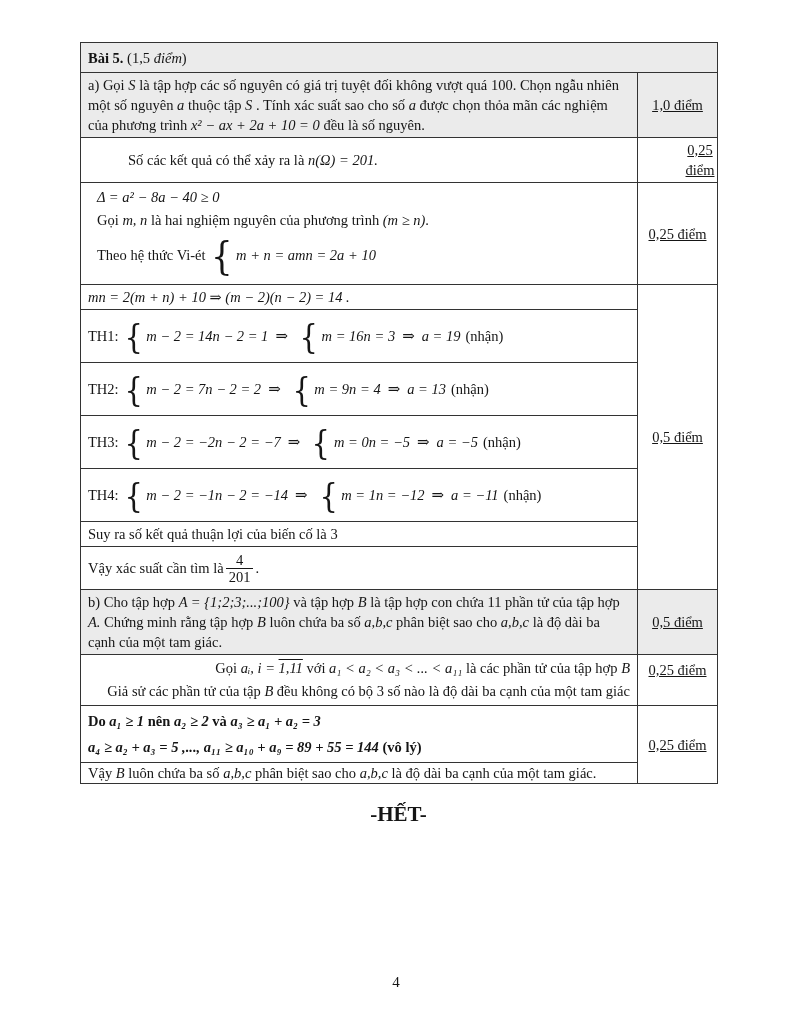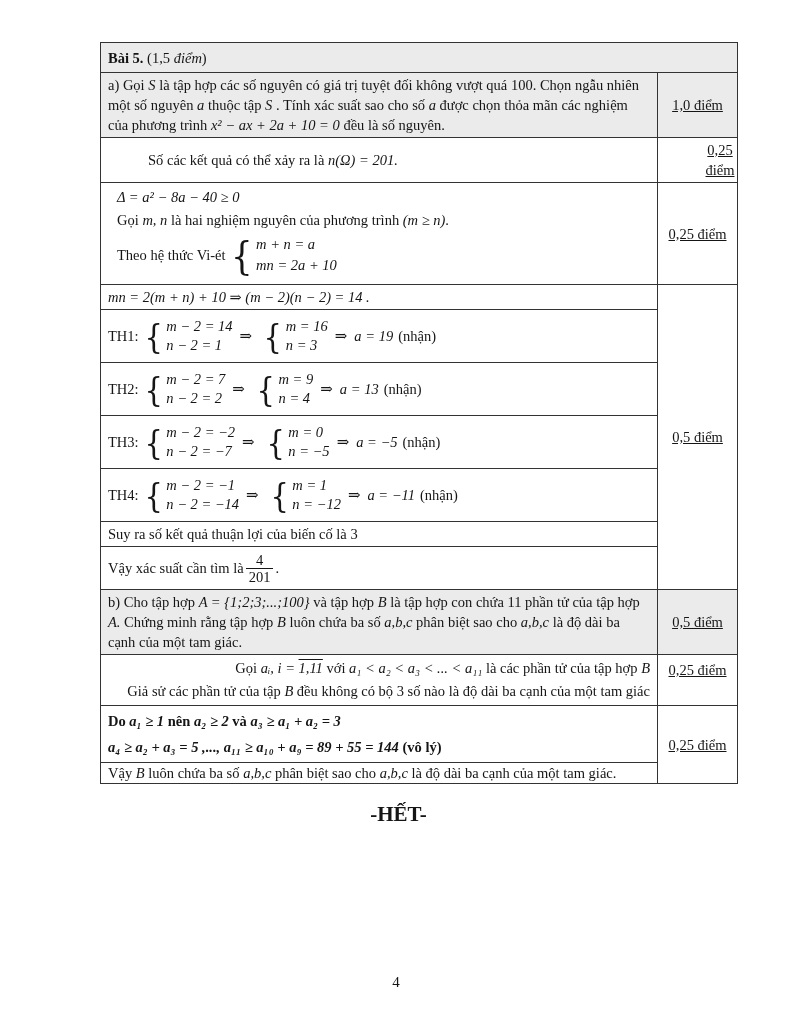--- a/index.html
+++ b/index.html
@@ -2,39 +2,39 @@
 <html><head>
 <meta charset="utf-8">
 <style>
   html,body { margin:0; padding:0; }
   body {
     width:792px; height:1024px; background:#ffffff; position:relative;
     font-family:"Liberation Serif","DejaVu Serif","DejaVu Sans",serif;
     color:#151515; -webkit-font-smoothing:antialiased;
   }
   .sheet { padding:42px 0 0 80px; }
-  table.solution { border-collapse:collapse; width:637px; table-layout:fixed;margin-left:20px; }
+  table.solution { border-collapse:collapse; width:637px; table-layout:fixed; }
   td {
     border:1px solid #333; font-size:14.5px; line-height:20px;
     padding:2px 7px; vertical-align:middle; word-wrap:break-word;
   }
   col.c-content { width:557px; }
   col.c-points  { width:80px; }
   .shaded { background:#ebebeb; }
   td.pts { text-align:center; padding:2px 2px;text-decoration:underline; }
   td.pts-top { vertical-align:top; padding-top:5px; }
   .mi  { font-style:italic; }
   .bseg{ font-weight:bold; }
   .ovl { text-decoration:overline; }
   tr.r-header td { height:25px; }
   tr.r-omega td  { height:25px;padding-left:47px; }
   tr.r-viet td.content { padding-top:4px; padding-bottom:6px;padding-left:16px; }
   .vline2 { margin-top:3px; margin-bottom:2px; }
   .mrow { display:flex; align-items:center; }
-  .sys  { display:inline-flex; flex-direction:column; font-style:italic; line-height:19px; }
+  .sys  { display:inline-flex; flex-direction:row; font-style:italic; line-height:19px; }
   .sys-viet { line-height:21px; }
   .brace {
     font-family:"DejaVu Serif","Liberation Serif",serif;
     font-size:34px; line-height:38px; font-weight:400;
     display:inline-block; transform:scaleX(0.85); margin:0 2px 0 3px;
   }
   .brace.big { font-size:40px; line-height:46px; }
   .arr { padding:0 7px; font-size:15px; }
   .lbl { padding-right:1px; }
   .res { font-style:italic; padding-right:5px; }

